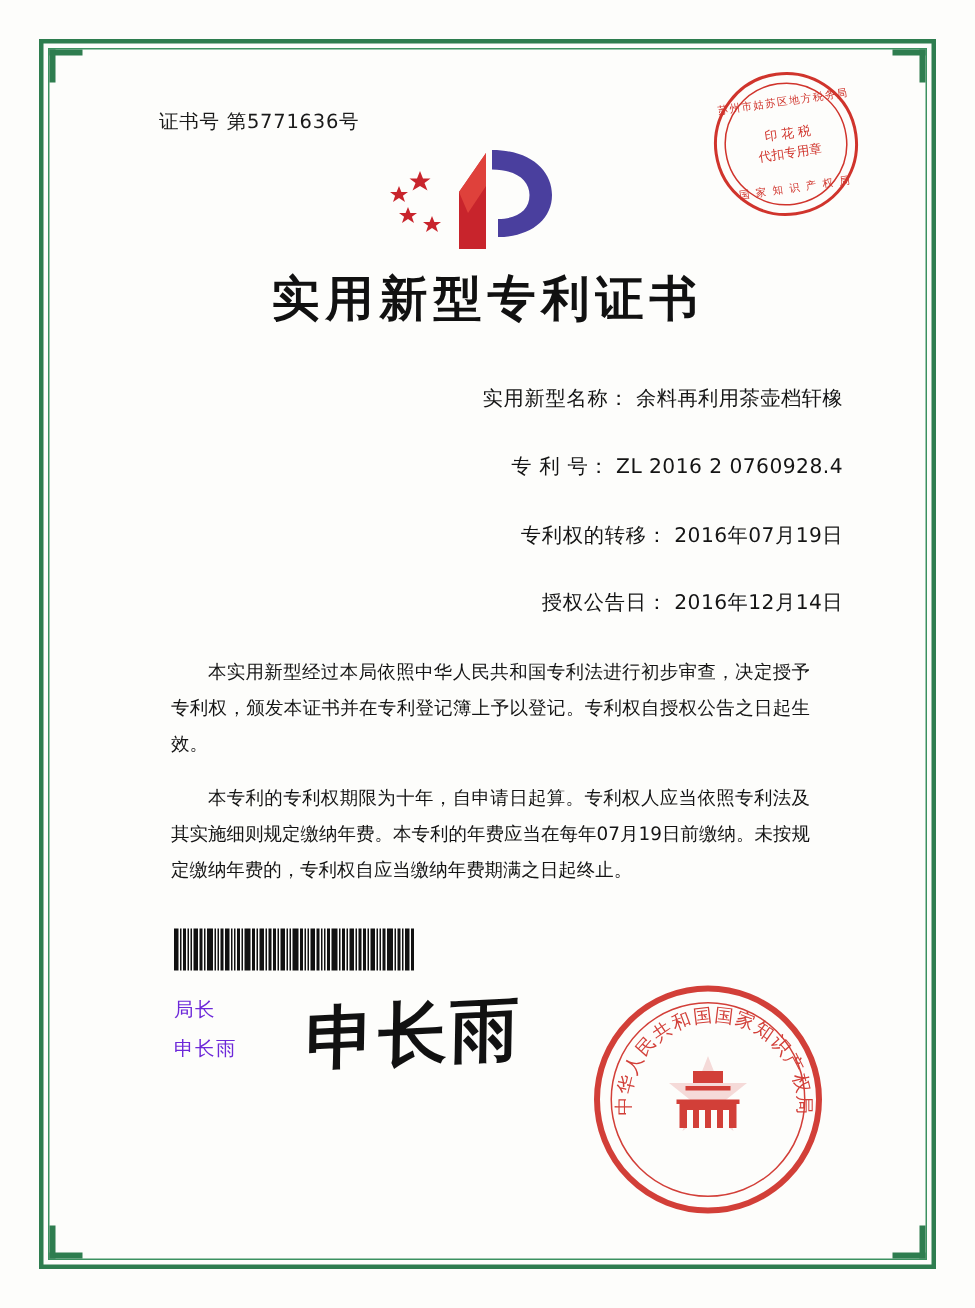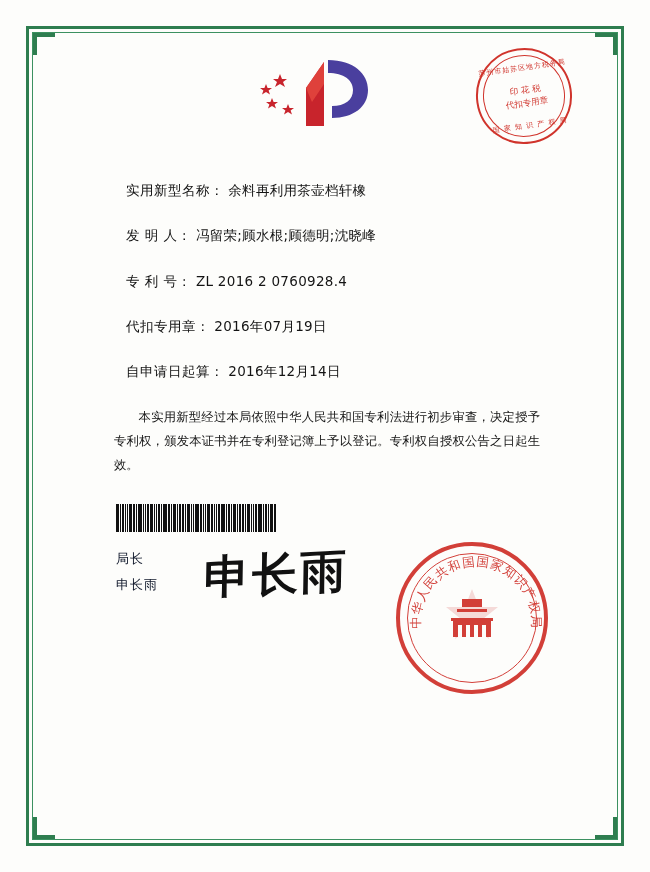--- a/index.html
+++ b/index.html
@@ -104,23 +104,24 @@
     text-align: center;
     font-family: "DejaVu Serif", "Liberation Serif", serif;
     font-weight: bold;
     font-size: 32px;
     letter-spacing: 4px;
     color: #111;
     margin-top: 6px;
   }
 
   .fields {
-    margin-top: 48px;
+    margin-top: 34px;
     padding-left: 58px;
     padding-right: 20px;
+    text-align: right;
   }
   .field {
     font-size: 13.5px;
     color: #141414;
     margin-bottom: 25px;
     line-height: 1.5;
   }
   .field .lbl { letter-spacing: 0.5px; }
   .field .val { letter-spacing: 0.3px; }
 
@@ -155,21 +156,21 @@
   
   .sig-area {
     position: relative;
     margin-top: 14px;
     padding-left: 48px;
     height: 120px;
   }
   .sig-labels {
     font-size: 13px;
     line-height: 26px;
-    color: #0f172a;
+    color: #6d28d9;
     letter-spacing: 1px;
   }
   .handwriting {
     position: absolute;
     left: 136px; top: -2px;
     font-family: "DejaVu Serif", "Liberation Serif", serif;
     font-size: 46px;
     color: #111;
     letter-spacing: 2px;
     transform: rotate(-3deg) skewX(-4deg);
@@ -231,65 +232,64 @@
     <div class="stamp-top">
       <div class="ring"></div>
       <div class="arc-t">苏州市姑苏区地方税务局</div>
       <div class="mid">
         <div>印 花 税</div>
         <div>代扣专用章</div>
       </div>
       <div class="arc-b">国 家 知 识 产 权 局</div>
     </div>
 
+    <div class="cert-no">证书号 第5771636号</div>
 
     <div class="logo-wrap">
       <svg class="logo" width="150" height="78" viewBox="0 0 150 78">
 
         <path d="M78 6 C104 6 118 20 118 36 C118 53 103 64 82 64 L82 52 C95 52 103 46 103 36 C103 26 94 19 78 19 Z" fill="#4a3f9e"></path>
 
         <path d="M74 8 L74 72 L56 72 L56 34 Z" fill="#c8242c"></path>
         <path d="M74 8 L74 46 L88 60 L88 22 Z" fill="#c8242c" opacity="0.0"></path>
         <path d="M56 34 L74 8 L74 30 L62 48 Z" fill="#e0433c" opacity="0.95"></path>
 
         <g fill="#c8242c">
           <polygon points="30,20 32,25 37,25 33,28 35,33 30,30 25,33 27,28 23,25 28,25"></polygon>
           <polygon points="16,30 17.6,34 22,34 18.6,36.5 20,40.6 16,38 12,40.6 13.4,36.5 10,34 14.4,34"></polygon>
           <polygon points="22,44 23.6,48 28,48 24.6,50.5 26,54.6 22,52 18,54.6 19.4,50.5 16,48 20.4,48"></polygon>
           <polygon points="38,50 39.6,54 44,54 40.6,56.5 42,60.6 38,58 34,60.6 35.4,56.5 32,54 36.4,54"></polygon>
         </g>
       </svg>
     </div>
 
+    <div class="title">实用新型专利证书</div>
 
     <div class="fields">
       <div class="field">
         <span class="lbl">实用新型名称：</span>
         <span class="val">余料再利用茶壶档轩橡</span>
       </div>
       <div class="field">
-        <span class="lbl">发 明 人：</span>
-        <span class="val">冯留荣;顾水根;顾德明;沈晓峰</span>
-      </div>
-      <div class="field">
         <span class="lbl">专 利 号：</span>
         <span class="val">ZL 2016 2 0760928.4</span>
       </div>
       <div class="field">
-        <span class="lbl">代扣专用章：</span>
+        <span class="lbl">专利权的转移：</span>
         <span class="val">2016年07月19日</span>
       </div>
       <div class="field">
-        <span class="lbl">自申请日起算：</span>
+        <span class="lbl">授权公告日：</span>
         <span class="val">2016年12月14日</span>
       </div>
     </div>
 
     <div class="paras">
       <p class="para">本实用新型经过本局依照中华人民共和国专利法进行初步审查，决定授予专利权，颁发本证书并在专利登记簿上予以登记。专利权自授权公告之日起生效。</p>
+      <p class="para">本专利的专利权期限为十年，自申请日起算。专利权人应当依照专利法及其实施细则规定缴纳年费。本专利的年费应当在每年07月19日前缴纳。未按规定缴纳年费的，专利权自应当缴纳年费期满之日起终止。</p>
     </div>
 
     <div class="barcode">
       <span style="width:3px;height:28px"></span>
         <span style="width:1px;height:28px"></span>
       <span style="width:2px;height:28px"></span>
         <span style="width:1px;height:28px"></span>
       <span style="width:1px;height:28px"></span>
         <span style="width:3px;height:28px"></span>
       <span style="width:2px;height:28px"></span>

